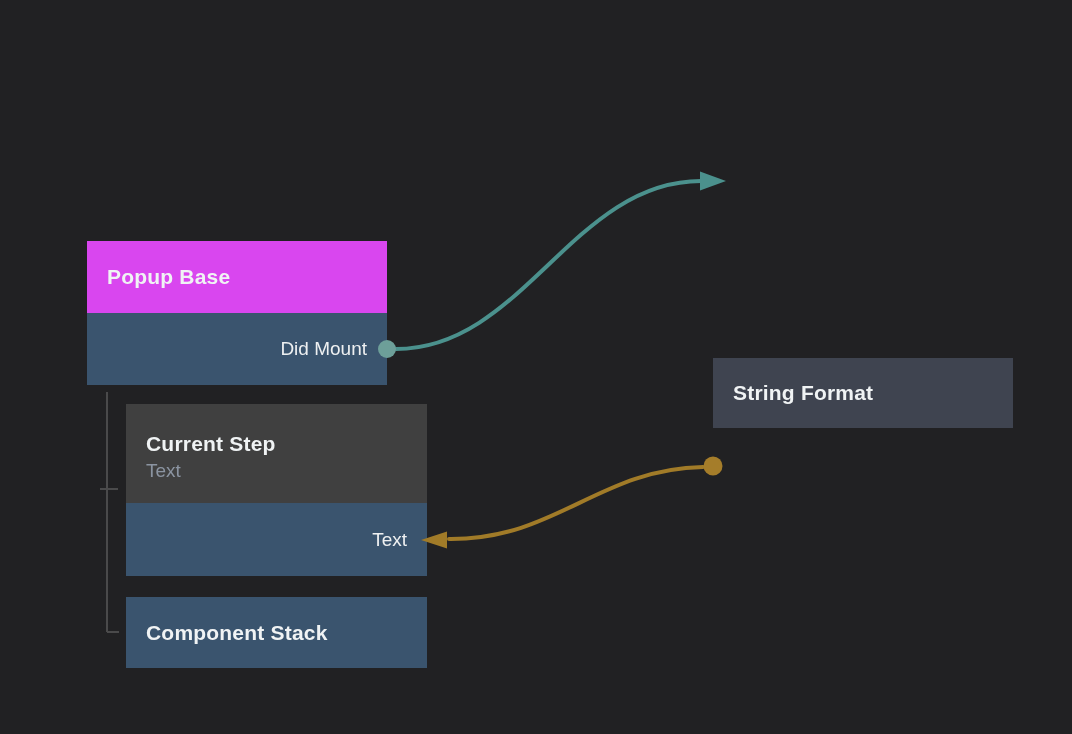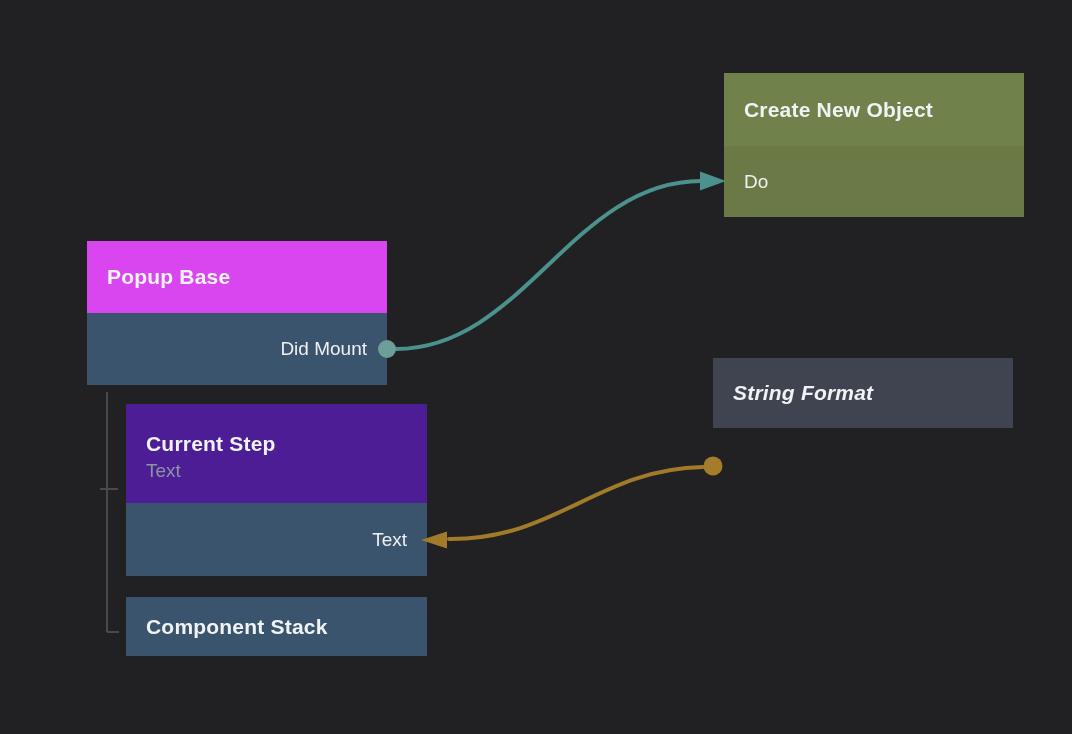--- a/index.html
+++ b/index.html
@@ -62,60 +62,52 @@
 
   #node-popup-base { left: 87px; top: 241px; width: 300px; }
   #node-popup-base .node-header { height: 72px; }
   #node-popup-base .node-body   { height: 72px; }
 
   #node-current-step { left: 126px; top: 404px; width: 301px; }
   #node-current-step .node-header { height: 99px; padding-top: 6px; }
   #node-current-step .node-body   { height: 73px; }
 
   #node-component-stack { left: 126px; top: 597px; width: 301px; }
-  #node-component-stack .node-header { height: 59px; }
+  #node-component-stack .node-header { height: 71px; }
 
   #node-string-format { left: 713px; top: 358px; width: 300px; }
-  #node-string-format .node-header { height: 70px; font-style: italic; }
+  #node-string-format .node-header { height: 70px; }
   #node-string-format .node-body   { height: 73px; }
 
   #wires {
     position: absolute;
     left: 0; top: 0;
     width: 1072px;
     height: 734px;
     z-index: 2;
     pointer-events: none;
   }
 </style>
 </head>
 <body>
 
 <div id="canvas" style="background-color: rgb(33, 33, 35);">
 
-  <div class="node" id="node-create-new-object">
-    <div class="node-header" style="background-color: rgb(112, 129, 75);">
-      <div class="node-title" style="color: rgb(240, 243, 244);">Create New Object</div>
-    </div>
-    <div class="node-body align-left" style="background-color: rgb(106, 121, 69);">
-      <div class="port-label" style="color: rgb(238, 240, 241);">Do</div>
-    </div>
-  </div>
 
   <div class="node" id="node-popup-base">
     <div class="node-header" style="background-color: #d946ef;">
       <div class="node-title" style="color: rgb(240, 243, 244);">Popup Base</div>
     </div>
     <div class="node-body align-right" style="background-color: rgb(58, 84, 110);">
       <div class="port-label" style="color: rgb(238, 240, 241);">Did Mount</div>
     </div>
   </div>
 
   <div class="node" id="node-current-step">
-    <div class="node-header" style="background-color: #4c1d95;">
+    <div class="node-header" style="background-color: #404040;">
       <div class="node-title" style="color: rgb(240, 243, 244);">Current Step</div>
       <div class="node-subtitle" style="color: rgb(139, 148, 161);">Text</div>
     </div>
     <div class="node-body align-right" style="background-color: rgb(58, 84, 110);">
       <div class="port-label" style="color: rgb(238, 240, 241);">Text</div>
     </div>
   </div>
 
   <div class="node" id="node-component-stack">
     <div class="node-header" style="background-color: rgb(58, 84, 110);">

